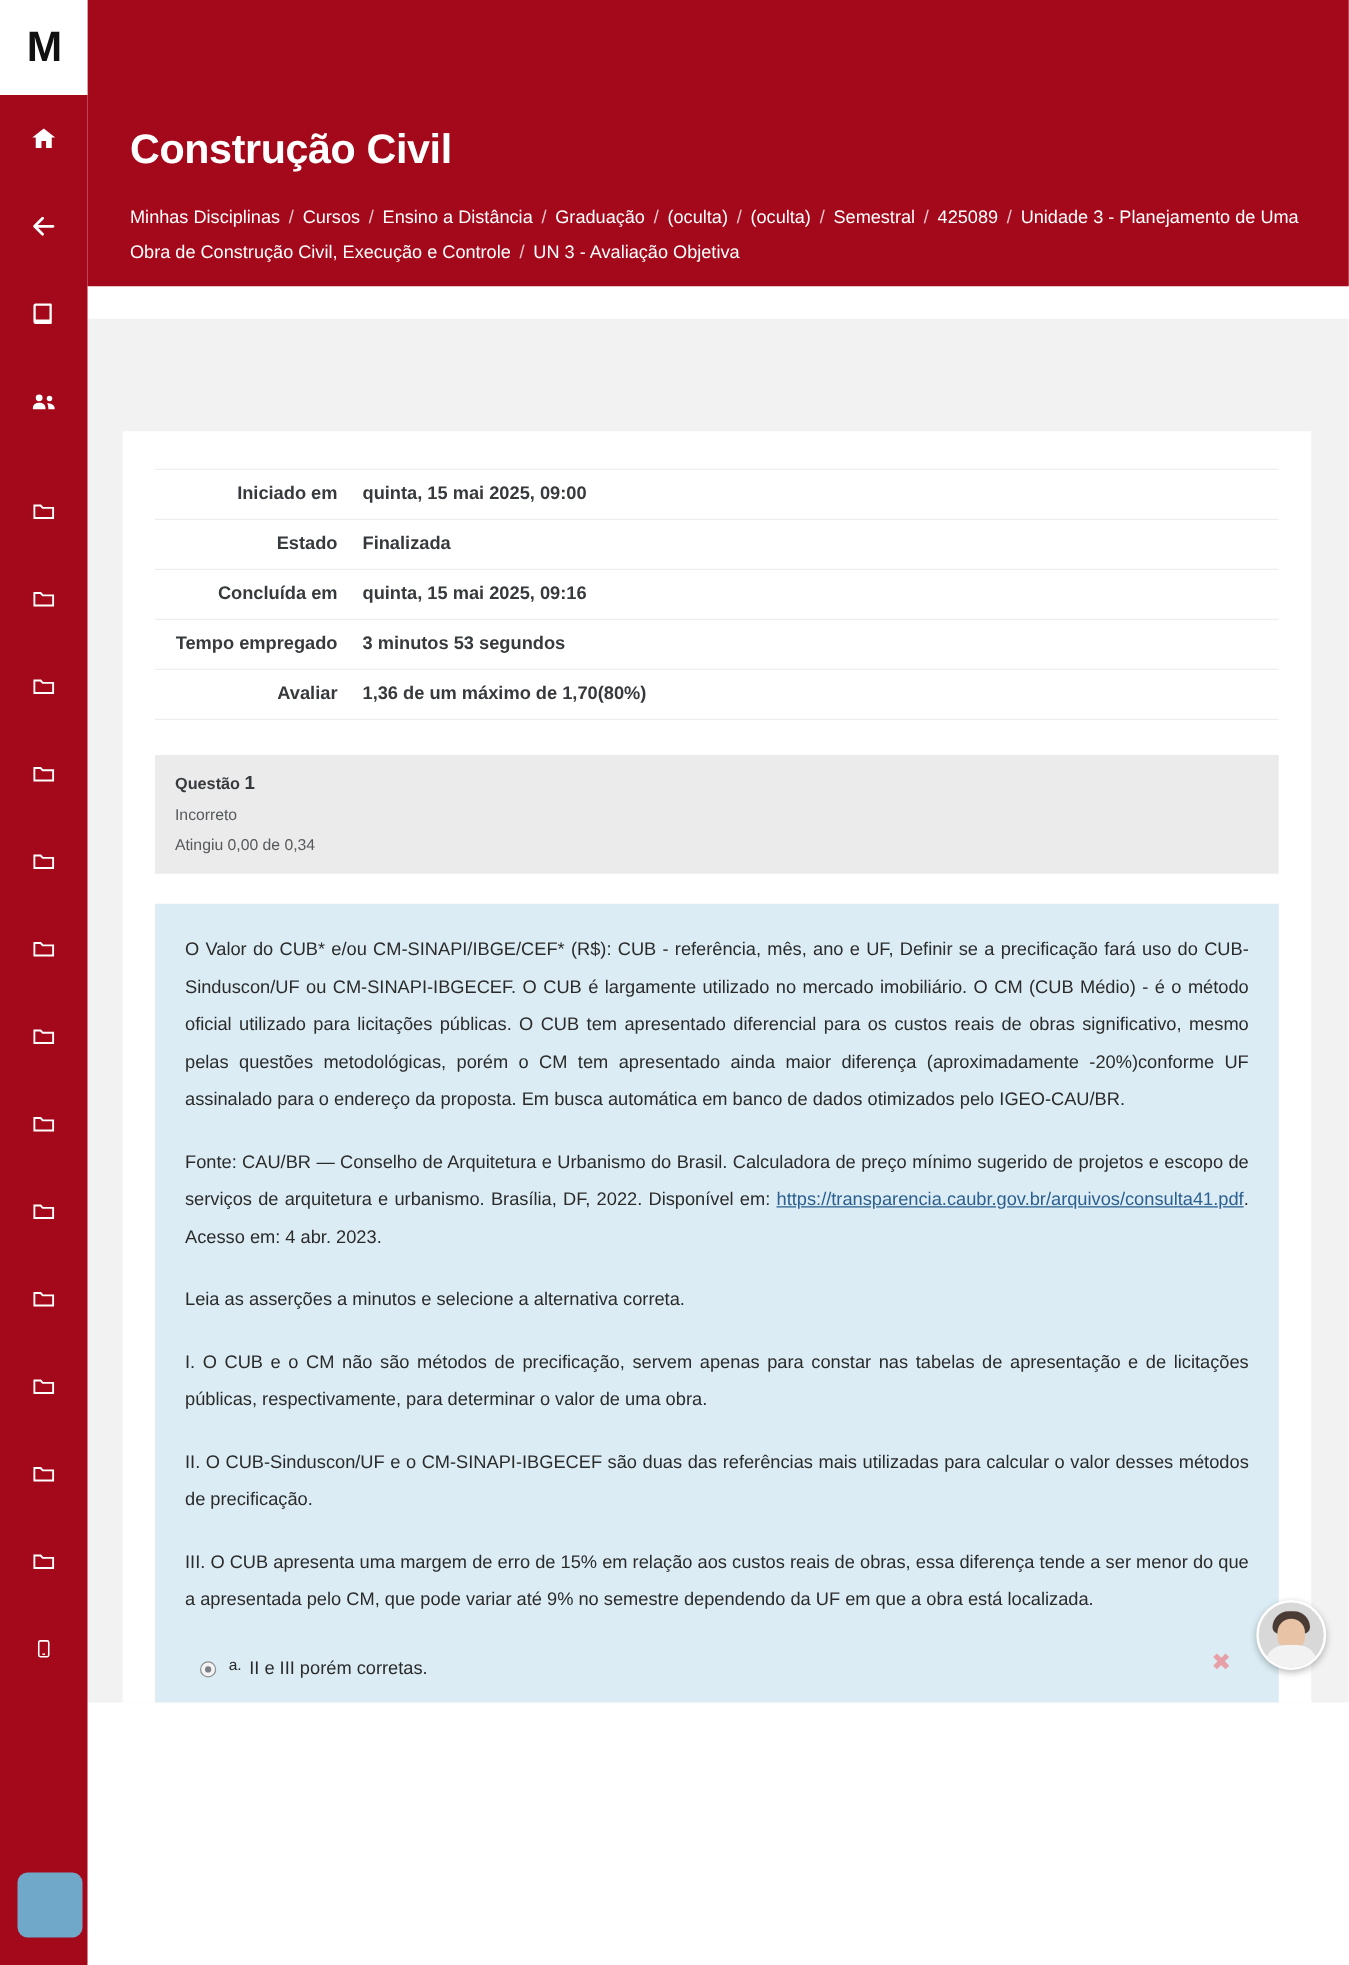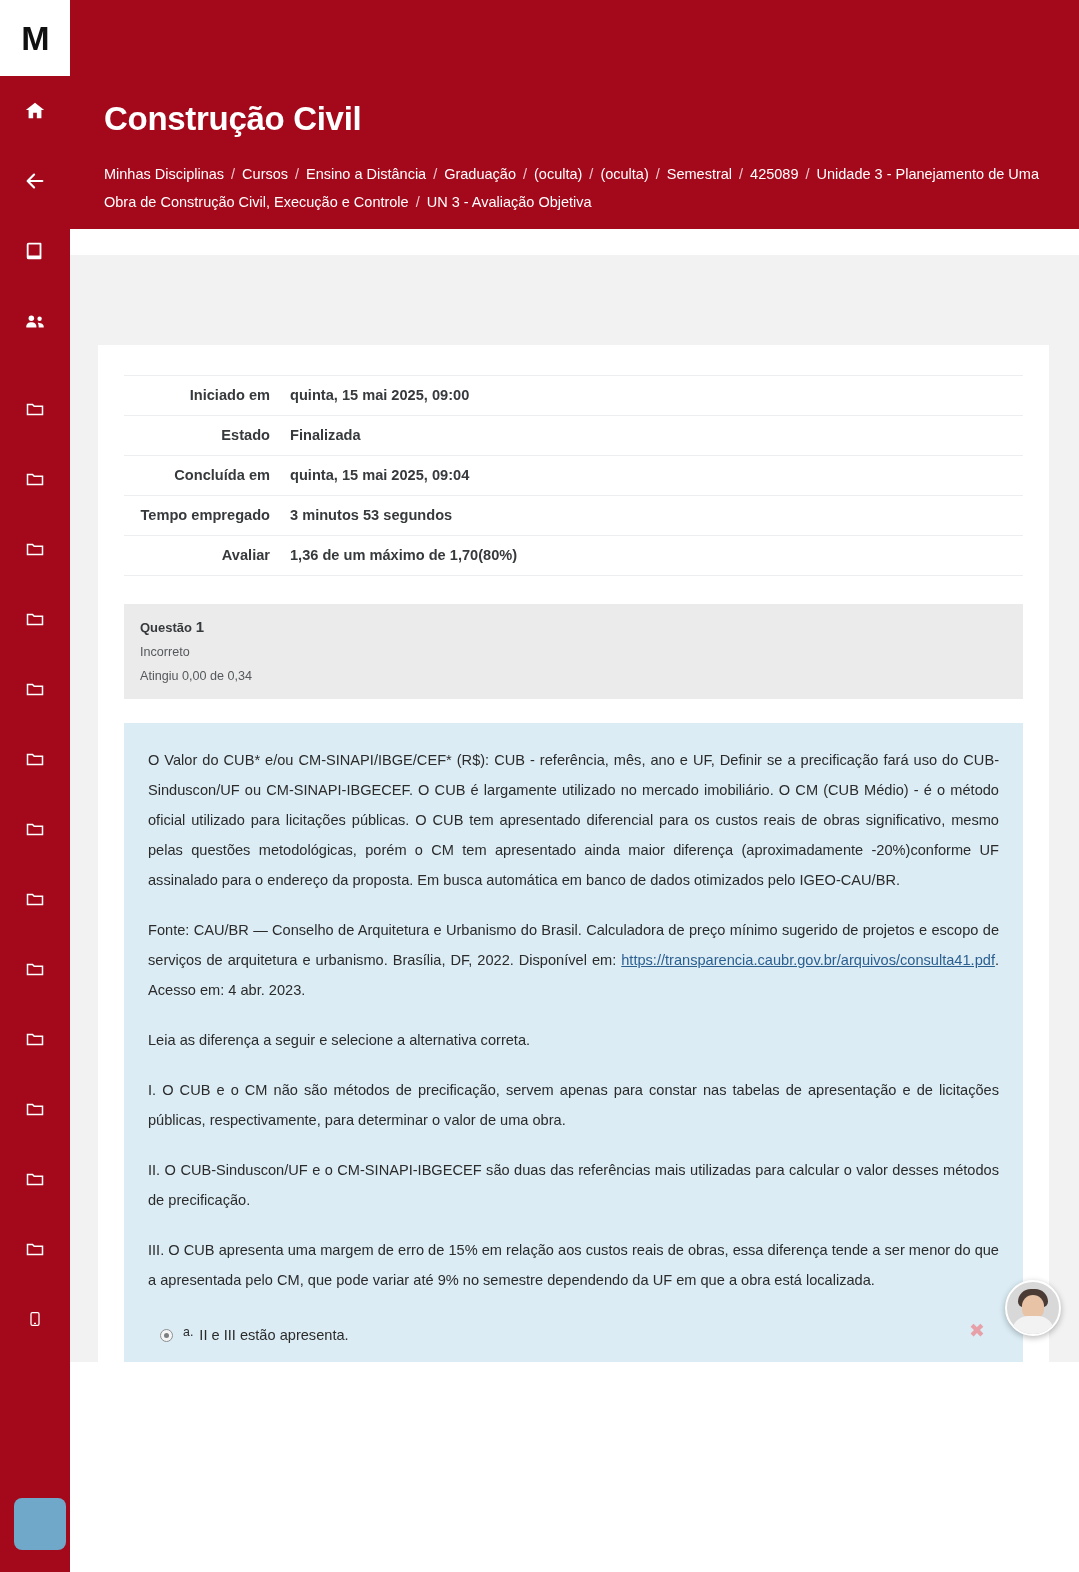--- a/index.html
+++ b/index.html
@@ -289,21 +289,21 @@
         <tr>
           <th>Iniciado em</th>
           <td>quinta, 15 mai 2025, 09:00</td>
         </tr>
         <tr>
           <th>Estado</th>
           <td>Finalizada</td>
         </tr>
         <tr>
           <th>Concluída em</th>
-          <td>quinta, 15 mai 2025, 09:04</td>
+          <td>quinta, 15 mai 2025, 09:16</td>
         </tr>
         <tr>
           <th>Tempo empregado</th>
           <td>3 minutos 53 segundos</td>
         </tr>
         <tr>
           <th>Avaliar</th>
           <td>1,36 de um máximo de 1,70(80%)</td>
         </tr>
       </tbody>
@@ -316,31 +316,31 @@
       </div>
       <div class="q-state">Incorreto</div>
       <div class="q-grade">Atingiu 0,00 de 0,34</div>
     </div>
 
     <div id="q-body">
       <p>O Valor do CUB* e/ou CM-SINAPI/IBGE/CEF* (R$): CUB - referência, mês, ano e UF, Definir se a precificação fará uso do CUB-Sinduscon/UF ou CM-SINAPI-IBGECEF. O CUB é largamente utilizado no mercado imobiliário. O CM (CUB Médio) - é o método oficial utilizado para licitações públicas. O CUB tem apresentado diferencial para os custos reais de obras significativo, mesmo pelas questões metodológicas, porém o CM tem apresentado ainda maior diferença (aproximadamente -20%)conforme UF assinalado para o endereço da proposta. Em busca automática em banco de dados otimizados pelo IGEO-CAU/BR.</p>
 
       <p><span>Fonte: CAU/BR — Conselho de Arquitetura e Urbanismo do Brasil. Calculadora de preço mínimo sugerido de projetos e escopo de serviços de arquitetura e urbanismo. Brasília, DF, 2022. Disponível em: </span><a href="#">https://transparencia.caubr.gov.br/arquivos/consulta41.pdf</a><span>. Acesso em: 4 abr. 2023.</span></p>
 
-      <p>Leia as diferença a seguir e selecione a alternativa correta.</p>
+      <p>Leia as asserções a minutos e selecione a alternativa correta.</p>
       <p>I. O CUB e o CM não são métodos de precificação, servem apenas para constar nas tabelas de apresentação e de licitações públicas, respectivamente, para determinar o valor de uma obra.</p>
       <p>II. O CUB-Sinduscon/UF e o CM-SINAPI-IBGECEF são duas das referências mais utilizadas para calcular o valor desses métodos de precificação.</p>
       <p class="last">III. O CUB apresenta uma margem de erro de 15% em relação aos custos reais de obras, essa diferença tende a ser menor do que a apresentada pelo CM, que pode variar até 9% no semestre dependendo da UF em que a obra está localizada.</p>
 
 
       <div class="answers">
         <div class="answer-row">
           <span class="radio checked"></span>
           <span class="ans-letter">a.</span>
-          <span class="ans-text">II e III estão apresenta.</span>
+          <span class="ans-text">II e III porém corretas.</span>
           <span class="mark-wrong">✖</span>
         </div>
         <div class="answer-row">
           <span class="radio"></span>
           <span class="ans-letter">b.</span>
           <span class="ans-text">I está correta.</span>
         </div>
         <div class="answer-row">
           <span class="radio"></span>
           <span class="ans-letter">c.</span>

